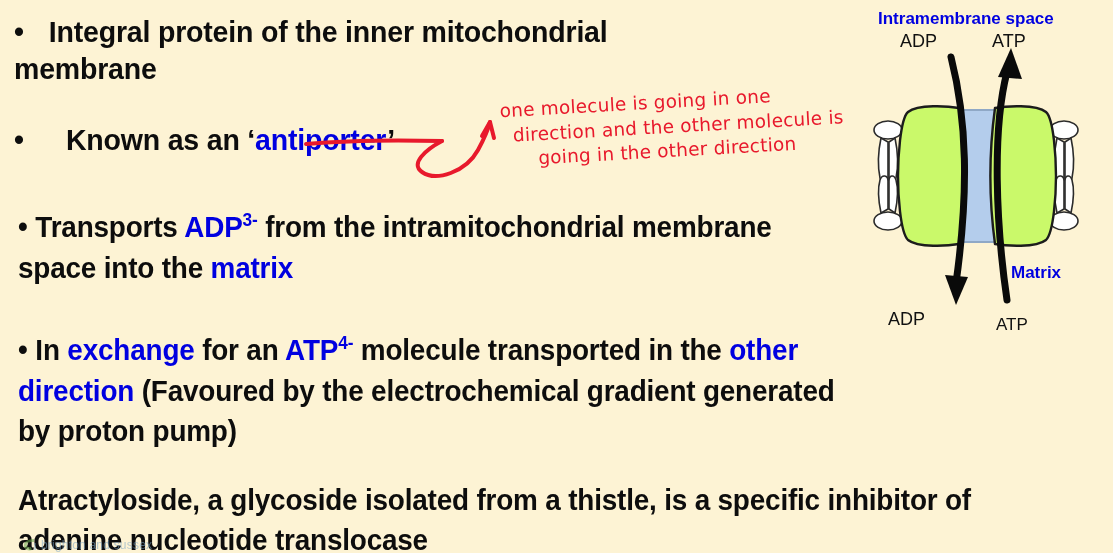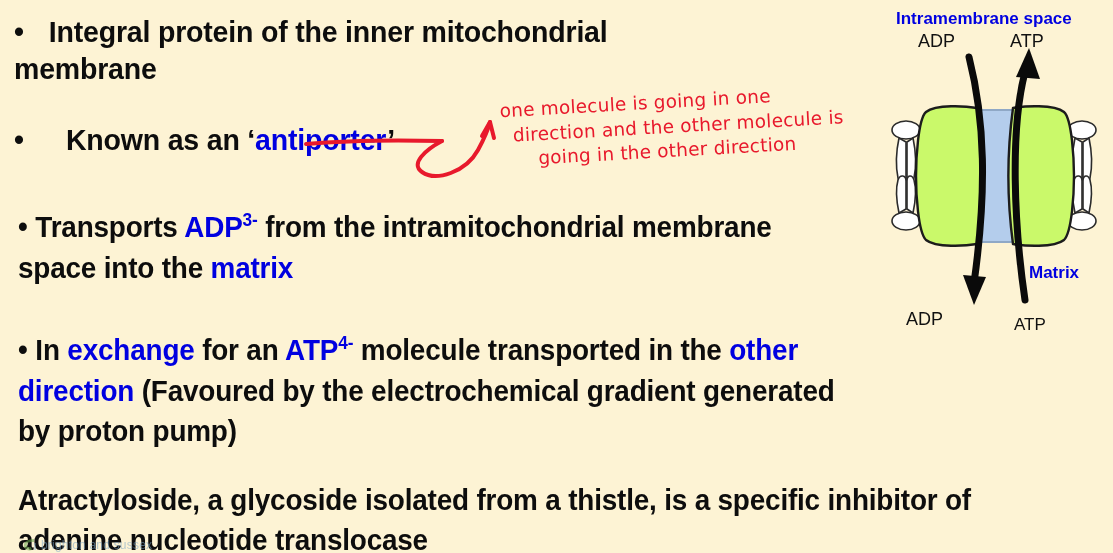--- a/index.html
+++ b/index.html
@@ -117,21 +117,21 @@
     left: 270px;
     top: 110px;
     width: 260px;
     height: 100px;
     pointer-events: none;
   }
 
   
   .diagram {
     position: absolute;
-    left: 874px;
+    left: 856px;
     top: 0;
     width: 239px;
     height: 350px;
   }
   .dg-label {
     position: absolute;
     font-family: "Liberation Sans", "DejaVu Sans", sans-serif;
     white-space: nowrap;
   }
   .lbl-intra {

